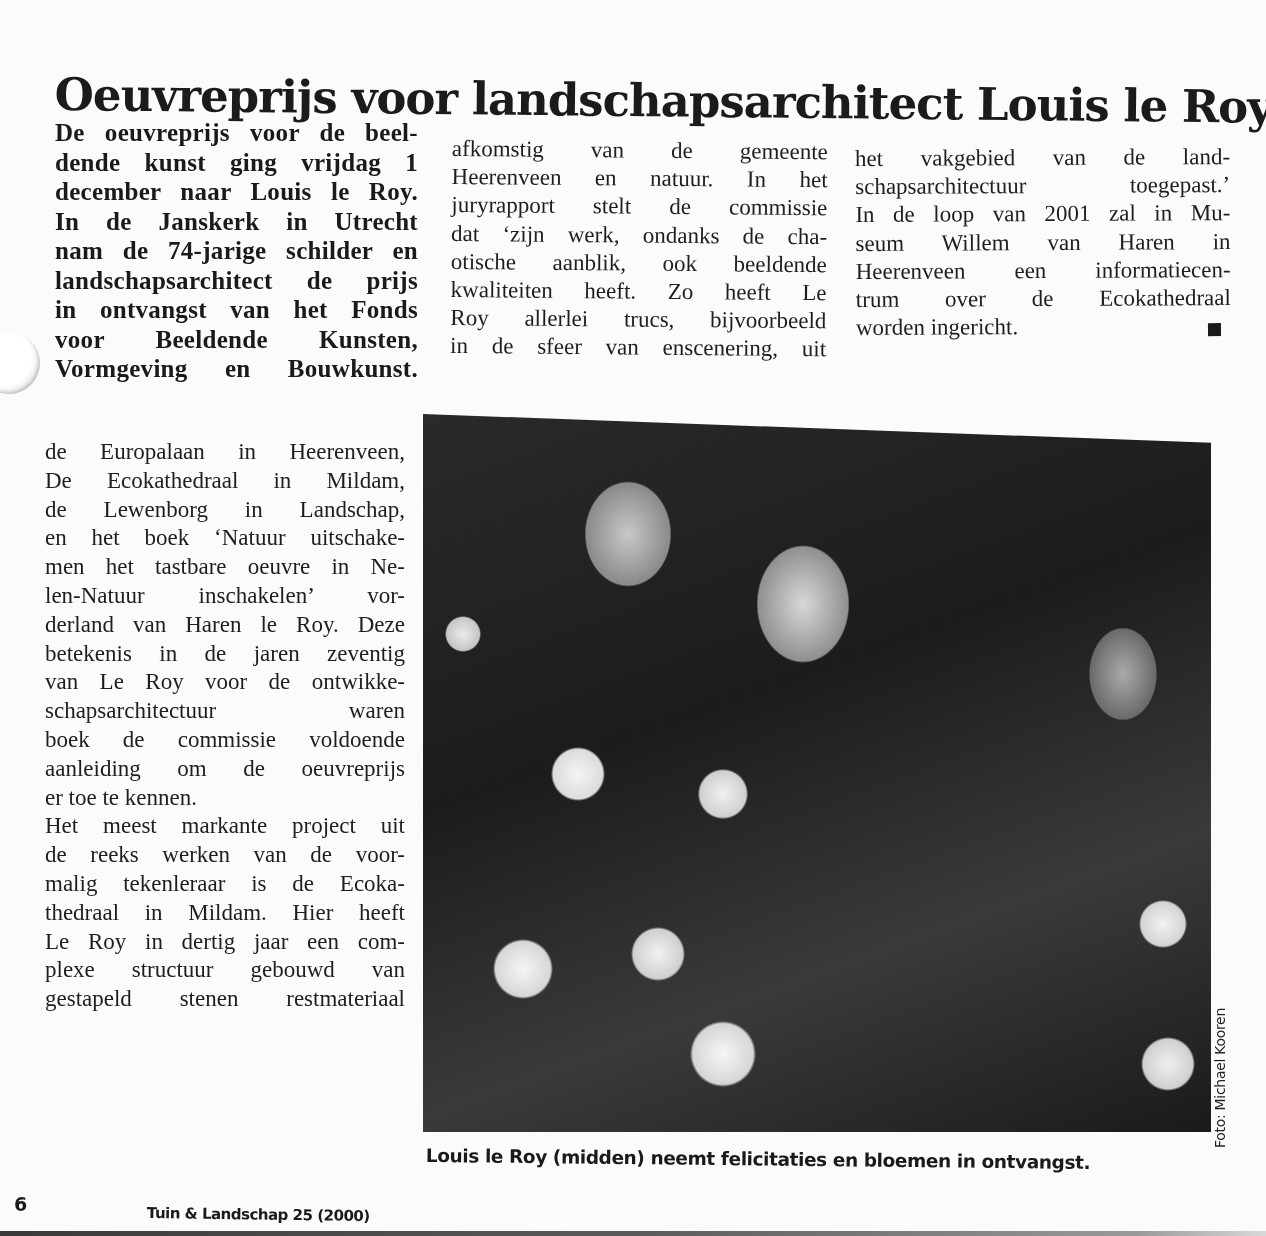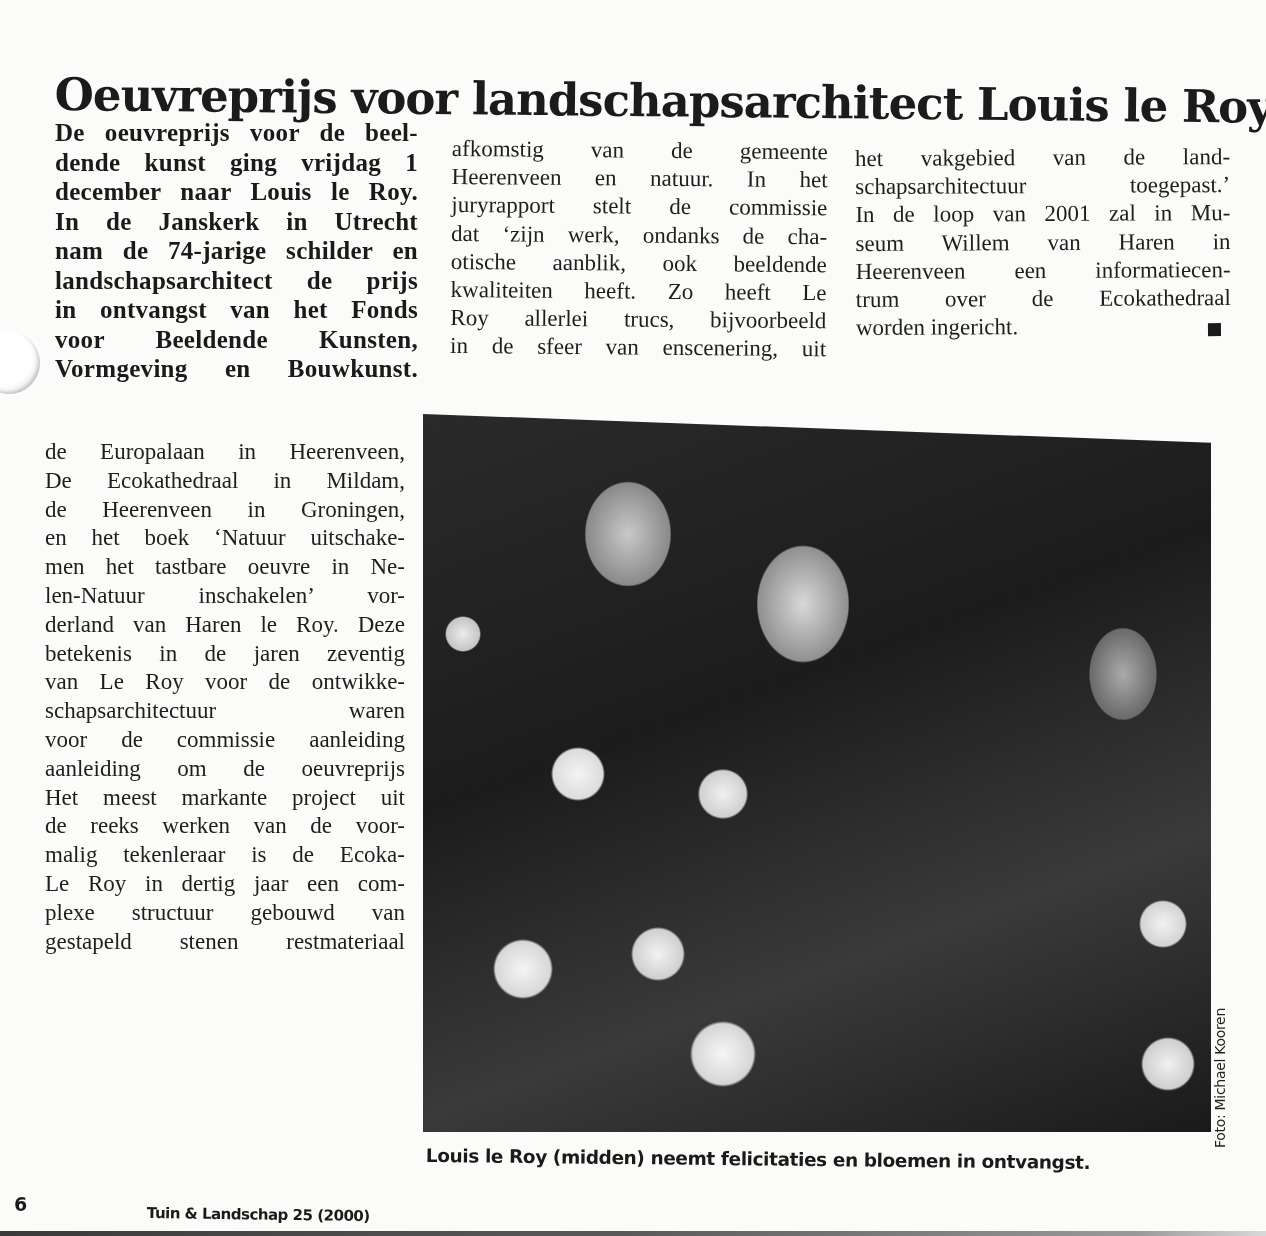--- a/index.html
+++ b/index.html
@@ -124,33 +124,35 @@
     <span class="line">seum Willem van Haren in</span>
     <span class="line">Heerenveen een informatiecen-</span>
     <span class="line">trum over de Ecokathedraal</span>
     <span class="line last">worden ingericht.</span>
     <span class="end-mark"></span>
   </div>
 
   <div class="col body-text col-left2">
     <span class="line">de Europalaan in Heerenveen,</span>
     <span class="line">De Ecokathedraal in Mildam,</span>
-    <span class="line">de Heerenveen in Groningen,</span>
+    <span class="line">de Lewenborg in Landschap,</span>
     <span class="line">en het boek ‘Natuur uitschake-</span>
     <span class="line">men het tastbare oeuvre in Ne-</span>
     <span class="line">len-Natuur inschakelen’ vor-</span>
     <span class="line">derland van Haren le Roy. Deze</span>
     <span class="line">betekenis in de jaren zeventig</span>
     <span class="line">van Le Roy voor de ontwikke-</span>
     <span class="line">schapsarchitectuur waren</span>
-    <span class="line">voor de commissie aanleiding</span>
+    <span class="line">boek de commissie voldoende</span>
     <span class="line">aanleiding om de oeuvreprijs</span>
+    <span class="line last">er toe te kennen.</span>
     <span class="line">Het meest markante project uit</span>
     <span class="line">de reeks werken van de voor-</span>
     <span class="line">malig tekenleraar is de Ecoka-</span>
+    <span class="line">thedraal in Mildam. Hier heeft</span>
     <span class="line">Le Roy in dertig jaar een com-</span>
     <span class="line">plexe structuur gebouwd van</span>
     <span class="line">gestapeld stenen restmateriaal</span>
   </div>
 
   <div class="photo" title="Black-and-white photo of Louis le Roy receiving flowers"></div>
 
   <div class="photo-credit">Foto: Michael Kooren</div>
 
   <div class="caption">Louis le Roy  (midden) neemt felicitaties en bloemen in ontvangst.</div>

